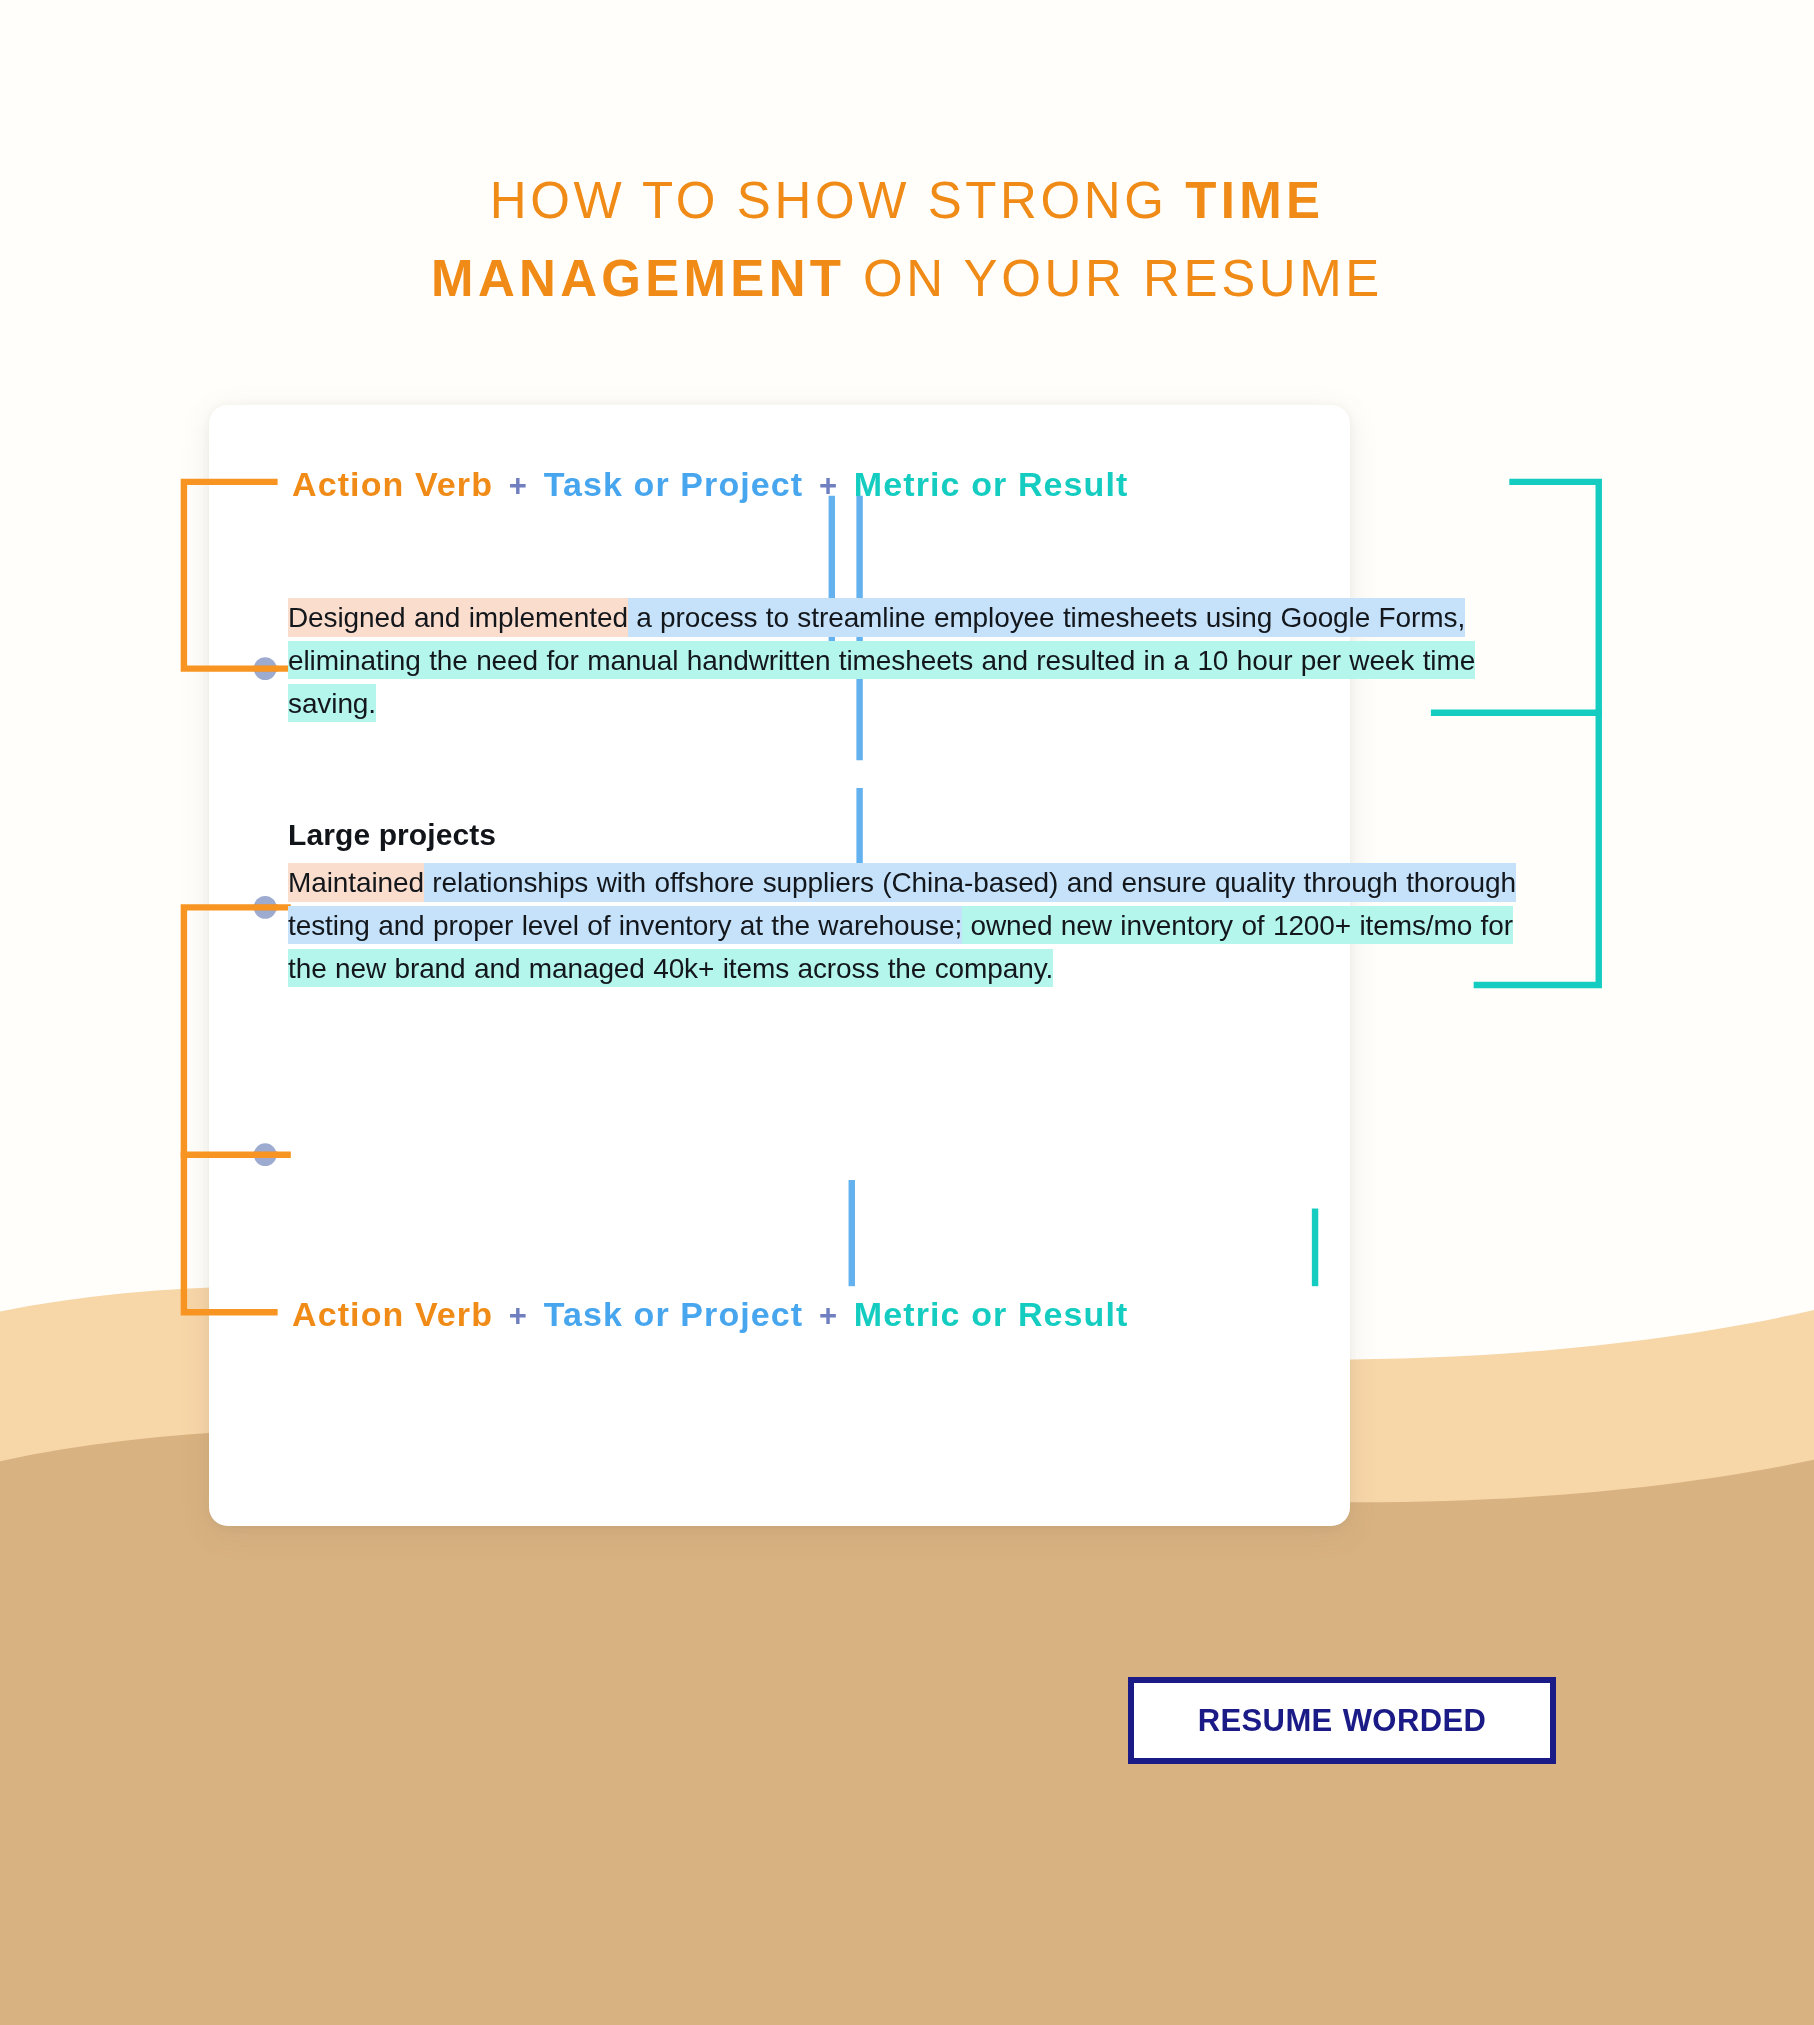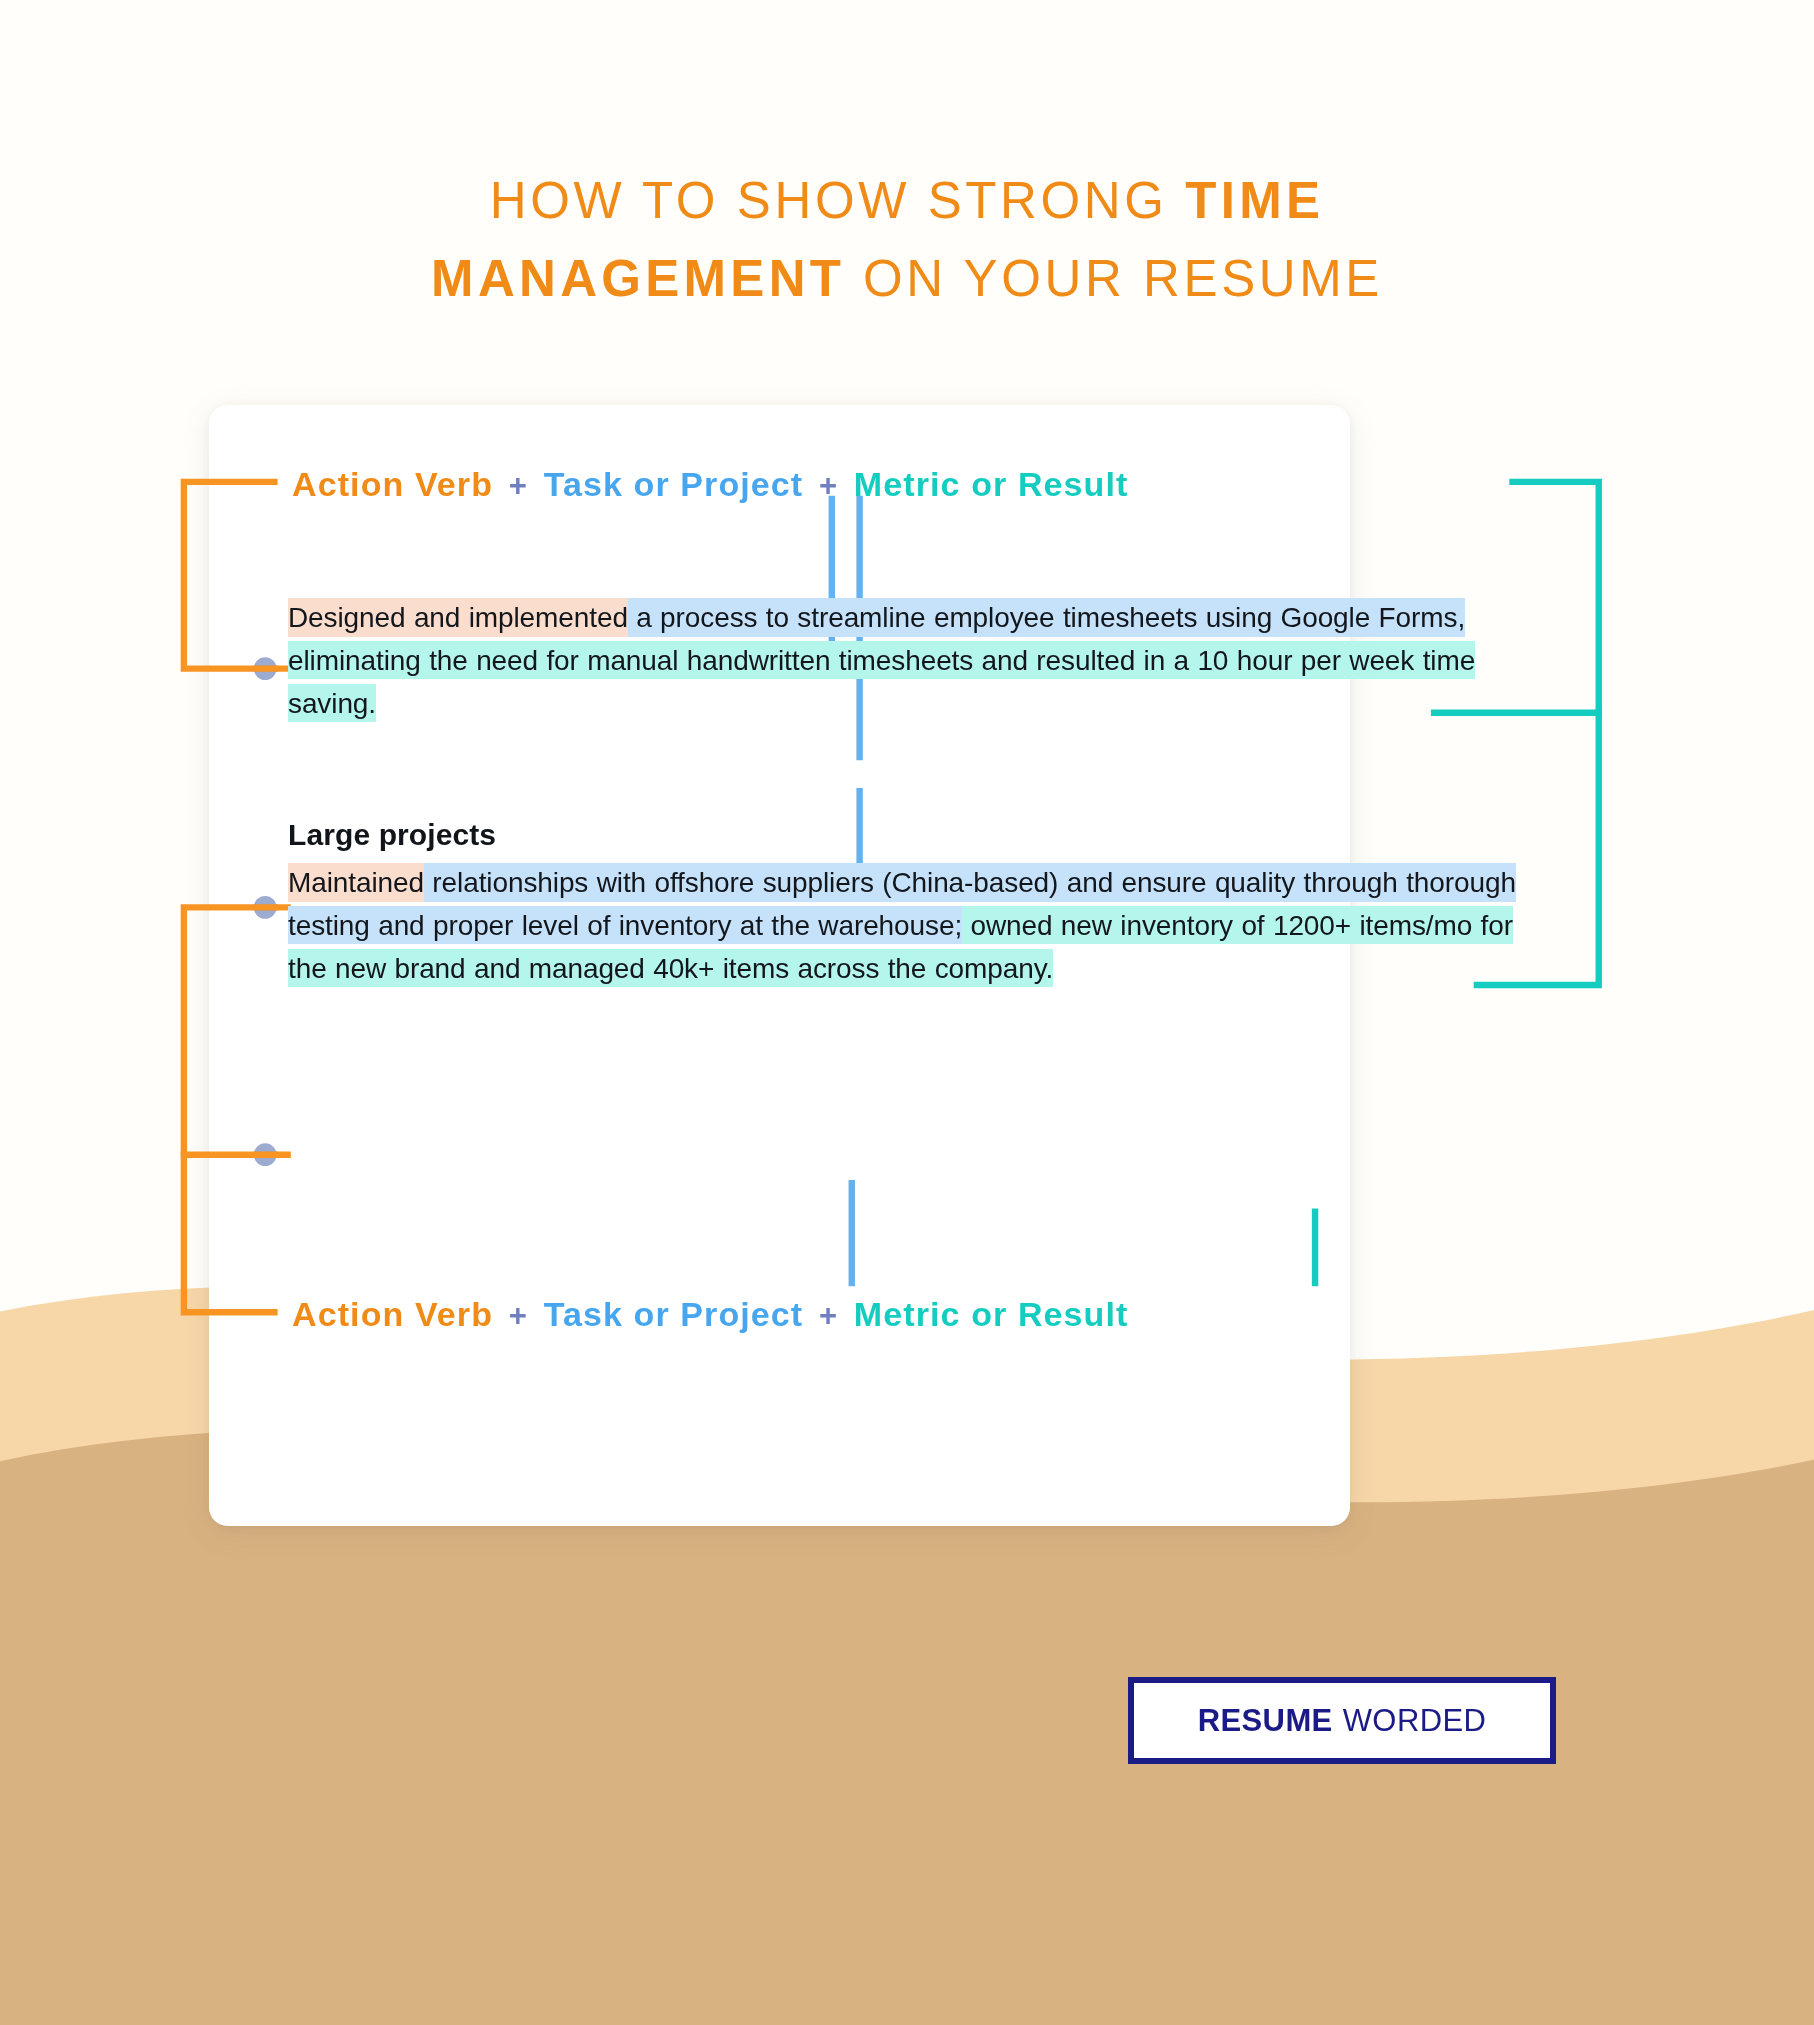--- a/index.html
+++ b/index.html
@@ -123,21 +123,21 @@
     border: 6.4px solid #1b1b87;
     box-sizing: border-box;
     display: flex;
     align-items: center;
     justify-content: center;
     font-size: 31px;
     letter-spacing: 0.4px;
     color: #1b1b87;
   }
   .logo .lg-bold { font-weight: 700; }
-  .logo .lg-light { font-weight: 400; padding-left: 10px; text-align: center; }
+  .logo .lg-light { font-weight: 700; padding-left: 10px; text-align: center; }
 </style>
 </head>
 <body>
 
 <div id="page">
 
   <svg class="waves" viewBox="0 0 2545 2841" preserveAspectRatio="none">
     <path d="M0,1840 C520,1735 1250,1890 1720,1905 C2080,1917 2360,1880 2545,1838 L2545,2841 L0,2841 Z" fill="#f7d6a8"></path>
     <path d="M0,2050 C560,1930 1200,2085 1760,2105 C2110,2117 2370,2085 2545,2048 L2545,2841 L0,2841 Z" fill="#d9b281"></path>
   </svg>

